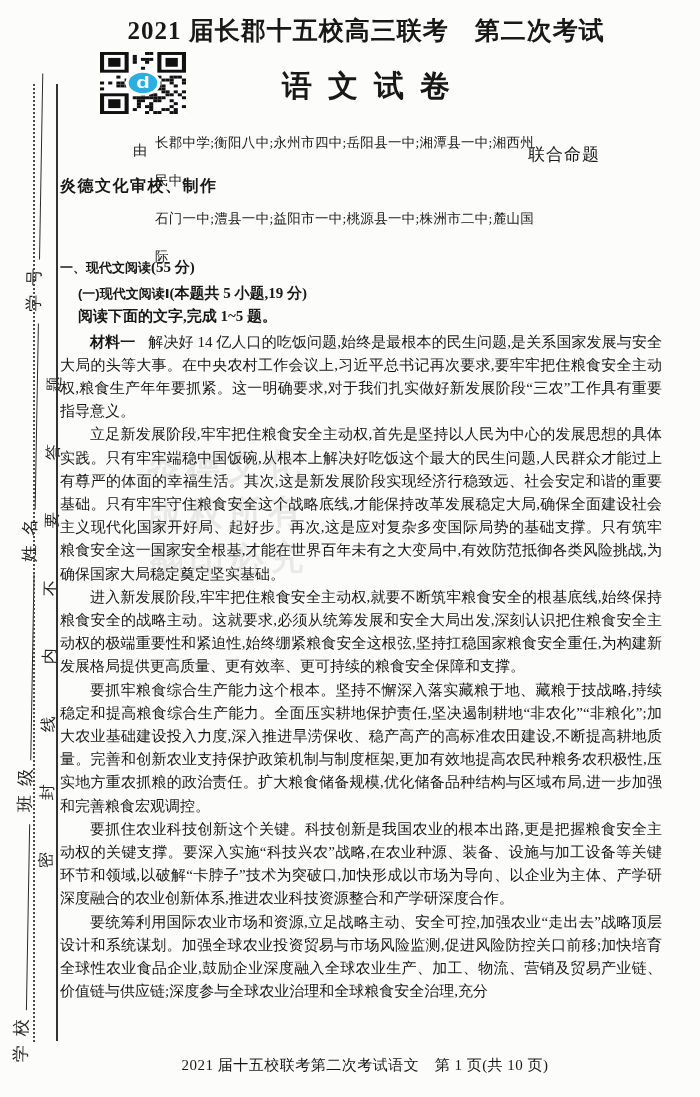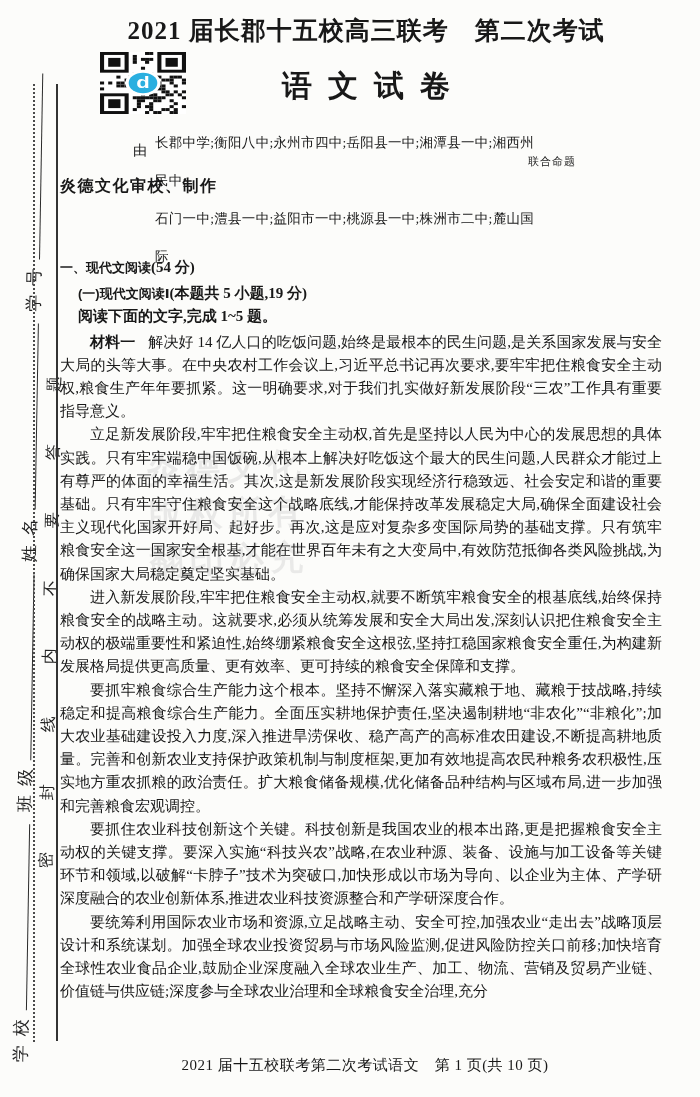--- a/index.html
+++ b/index.html
@@ -40,21 +40,21 @@
     position:absolute;left:60px;top:66px;width:612px;text-align:center;
     font-family:"Liberation Sans","DejaVu Sans",sans-serif;
     font-size:30px;font-weight:700;letter-spacing:16px;text-indent:16px;
   }
   .qr{position:absolute;left:100px;top:52px;width:86px;height:62px;}
   .by-label{position:absolute;left:133px;top:142px;font-size:14px;}
   .school-lines{
     position:absolute;left:155px;top:124px;width:390px;
     font-size:13.5px;line-height:38px;letter-spacing:0.3px;
   }
-  .joint-label{position:absolute;left:528px;top:154px;font-size:11px;letter-spacing:1px;}
+  .joint-label{position:absolute;left:528px;top:143px;font-size:17px;letter-spacing:1px;}
   .producer{
     position:absolute;left:60px;top:176px;width:612px;text-align:left;
     font-family:Liberation Sans, sans-serif;
     font-size:16px;font-weight:700;letter-spacing:1.5px;
   }
   .score-time{
     position:absolute;left:55px;top:205px;width:612px;text-align:center;
     font-size:16.5px;font-weight:700;letter-spacing:1px;
   }
   
@@ -237,21 +237,21 @@
   <div class="producer">炎德文化审校、制作</div>
 
   <div class="watermark">
 
   <div>炎德文化</div>
       <div>版权所有</div>
       <div>翻印必究</div>
     </div>
 
   <div class="body-area">
-    <p class="h1"><span class="bold-part">一、现代文阅读</span><span class="rest-part">(54 分)</span></p>
+    <p class="h1"><span class="bold-part">一、现代文阅读</span><span class="rest-part">(55 分)</span></p>
     <p class="h2"><span class="bold-part">(一)现代文阅读Ⅰ</span><span class="rest-part">(本题共 5 小题,19 分)</span></p>
     <p class="instr">阅读下面的文字,完成 1~5 题。</p>
     <div>
 
         <p class="body-p"><span class="p-lead">材料一</span><span>解决好 14 亿人口的吃饭问题,始终是最根本的民生问题,是关系国家发展与安全大局的头等大事。在中央农村工作会议上,习近平总书记再次要求,要牢牢把住粮食安全主动权,粮食生产年年要抓紧。这一明确要求,对于我们扎实做好新发展阶段“三农”工作具有重要指导意义。</span></p>
 
         <p class="body-p"><span>立足新发展阶段,牢牢把住粮食安全主动权,首先是坚持以人民为中心的发展思想的具体实践。只有牢牢端稳中国饭碗,从根本上解决好吃饭这个最大的民生问题,人民群众才能过上有尊严的体面的幸福生活。其次,这是新发展阶段实现经济行稳致远、社会安定和谐的重要基础。只有牢牢守住粮食安全这个战略底线,才能保持改革发展稳定大局,确保全面建设社会主义现代化国家开好局、起好步。再次,这是应对复杂多变国际局势的基础支撑。只有筑牢粮食安全这一国家安全根基,才能在世界百年未有之大变局中,有效防范抵御各类风险挑战,为确保国家大局稳定奠定坚实基础。</span></p>
 
         <p class="body-p"><span>进入新发展阶段,牢牢把住粮食安全主动权,就要不断筑牢粮食安全的根基底线,始终保持粮食安全的战略主动。这就要求,必须从统筹发展和安全大局出发,深刻认识把住粮食安全主动权的极端重要性和紧迫性,始终绷紧粮食安全这根弦,坚持扛稳国家粮食安全重任,为构建新发展格局提供更高质量、更有效率、更可持续的粮食安全保障和支撑。</span></p>
 

